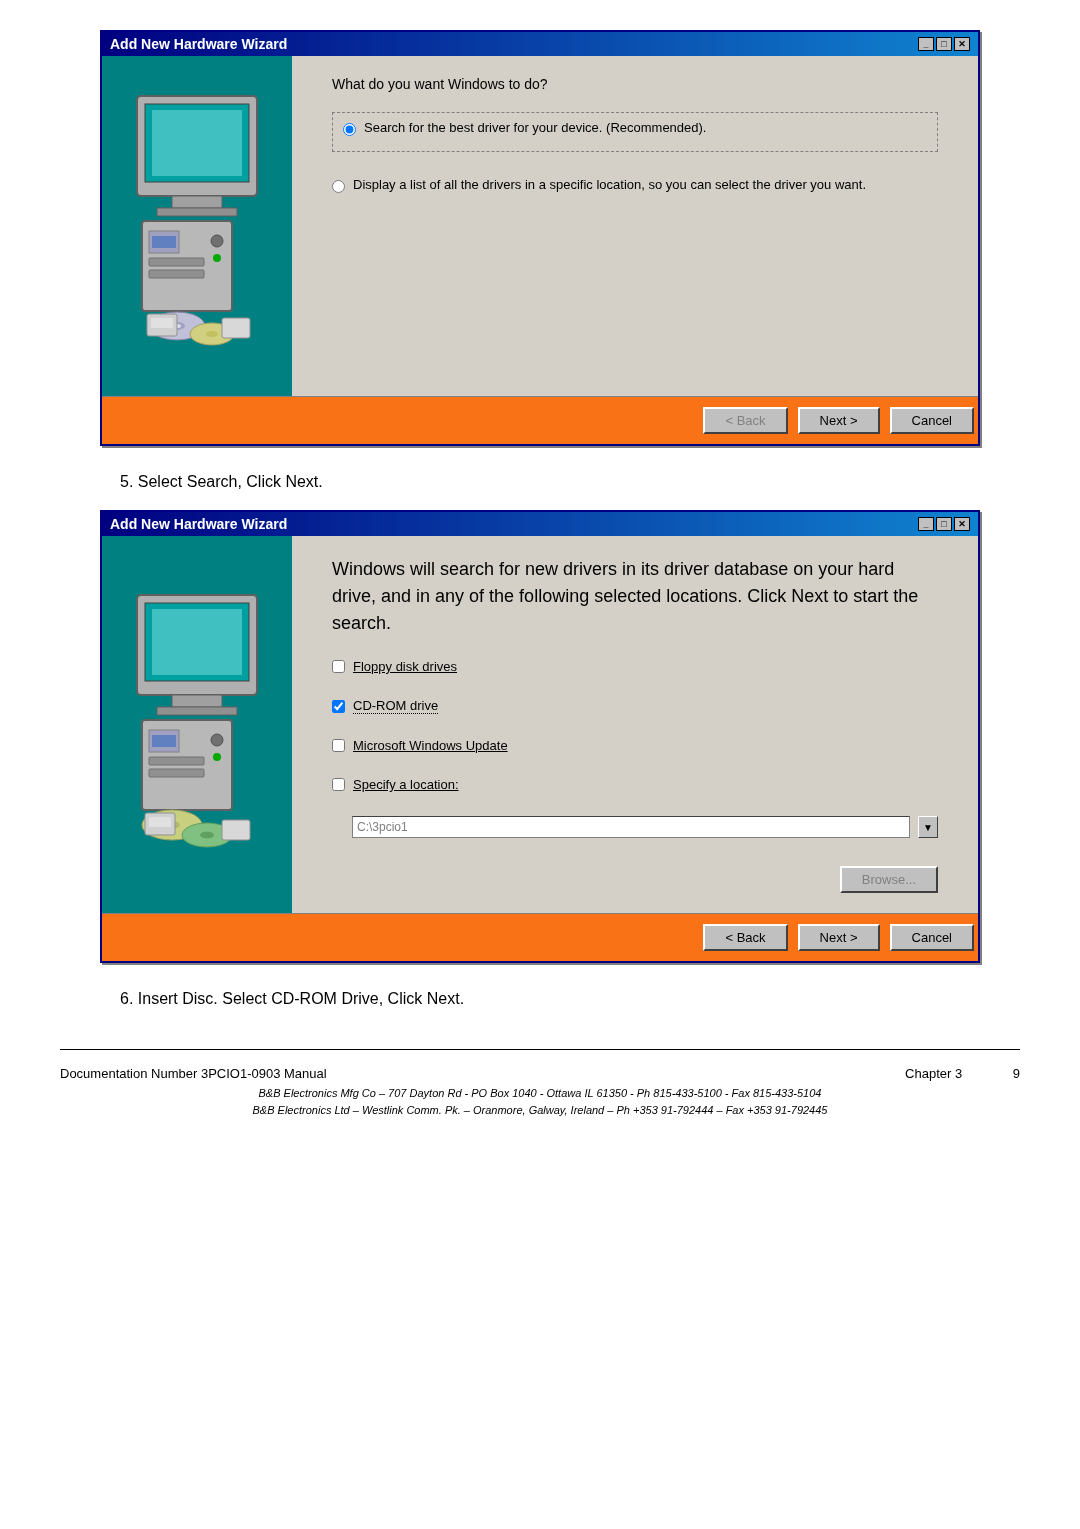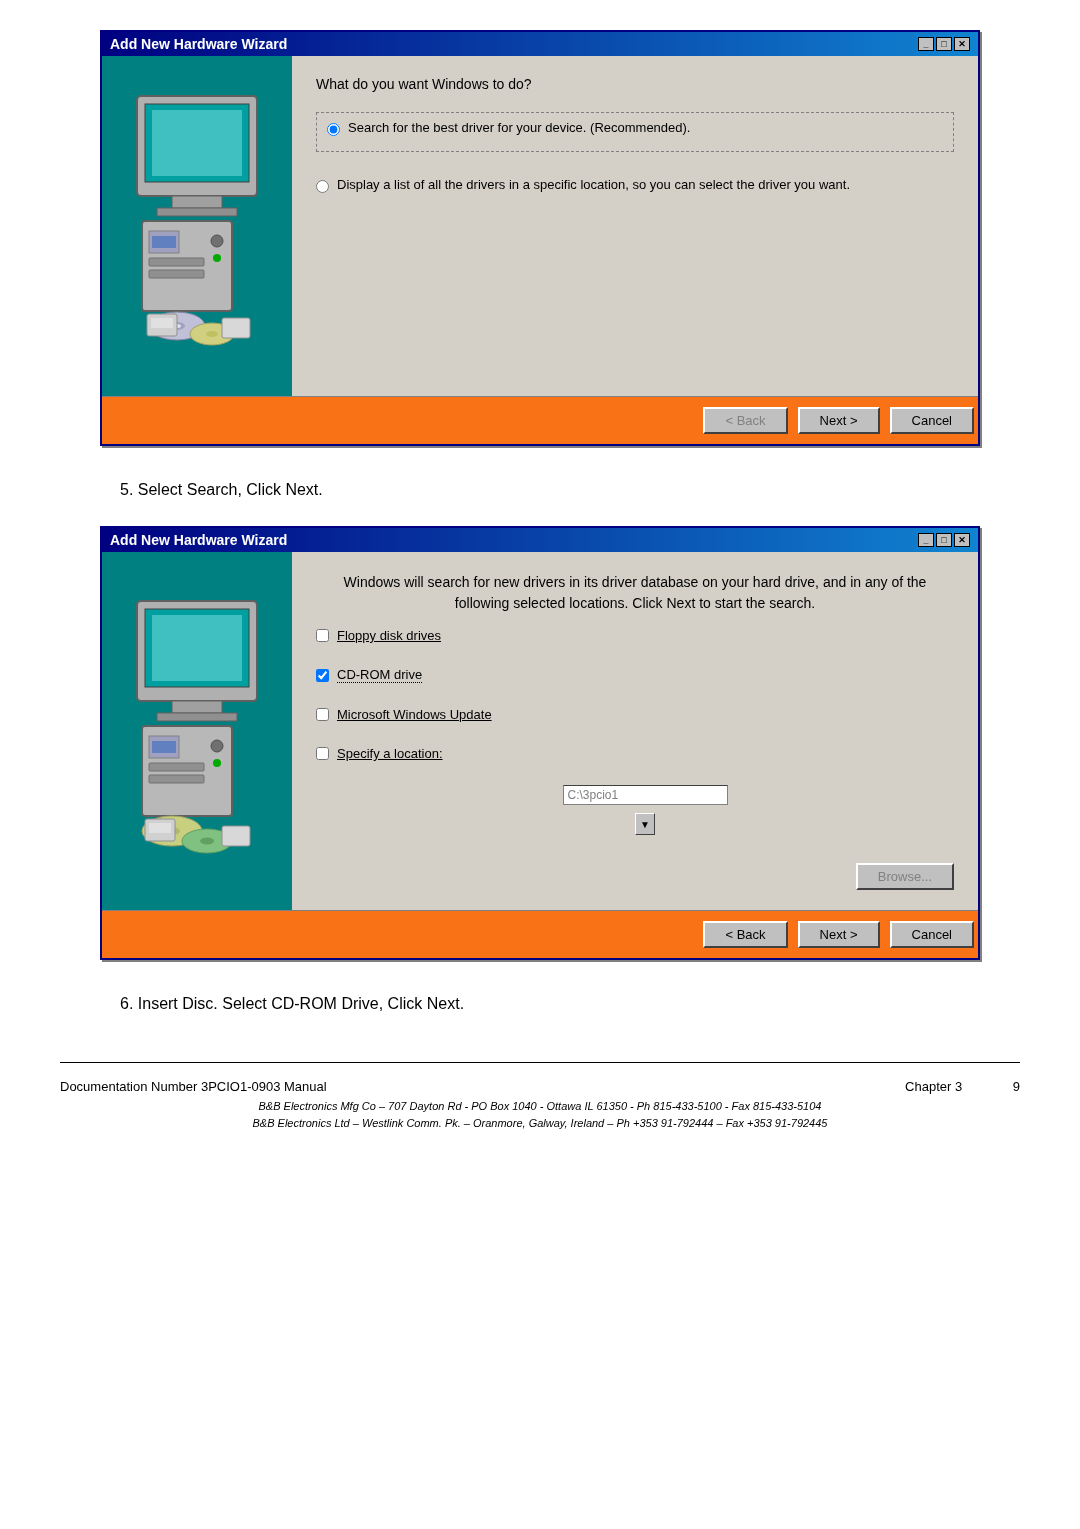--- a/index.html
+++ b/index.html
@@ -12,21 +12,21 @@
       color: #000;
     }
 
     .page-wrapper {
       width: 1080px;
       min-height: 1529px;
       background: #fff;
       padding: 30px 60px 20px 60px;
       display: flex;
       flex-direction: column;
-      gap: 8px;
+      gap: 0;
     }
 
     
     .wizard-dialog {
       width: 880px;
       border: 2px solid #000080;
       background: #c0c0c0;
       margin: 0 auto 10px auto;
       box-shadow: 2px 2px 0 #808080;
     }
@@ -81,21 +81,21 @@
 
     
     .computer-illustration {
       width: 160px;
       height: 280px;
     }
 
     .wizard-content {
       flex: 1;
       background: #d4d0c8;
-      padding: 20px 24px;
+      padding: 20px 40px;
       display: flex;
       flex-direction: column;
       gap: 14px;
     }
 
     .wizard-question {
       font-size: 14px;
       color: #000;
       margin-bottom: 6px;
     }
@@ -178,25 +178,24 @@
       text-decoration: underline;
     }
 
     .checkbox-label-dotted {
       font-size: 13px;
       border-bottom: 1px dotted #000;
     }
 
     .location-row {
       display: flex;
-      align-items: center;
+      align-items: flex-end;
       gap: 8px;
       margin-bottom: 6px;
       margin-left: 20px;
-      flex-direction: column;
     }
 
     .location-input {
       flex: 1;
       height: 22px;
       background: #fff;
       border: 1px solid #808080;
       border-top: 1px solid #404040;
       padding: 2px 4px;
       font-size: 12px;
@@ -241,24 +240,23 @@
     .footer-line2 {
       font-size: 11px;
       text-align: center;
       margin-top: 4px;
       line-height: 1.5;
       color: #000;
       font-style: italic;
     }
 
     .wizard-desc-text {
-      font-size: 14px;
+      font-size: 18px;
       line-height: 1.5;
-      margin-bottom: 0;
-      text-align: center;
+      margin-bottom: 8px;
     }
   </style>
 </head>
 <body>
 
 <div class="page-wrapper">
 
   <div class="wizard-dialog">
     <div class="wizard-titlebar">
       <span>Add New Hardware Wizard</span>

